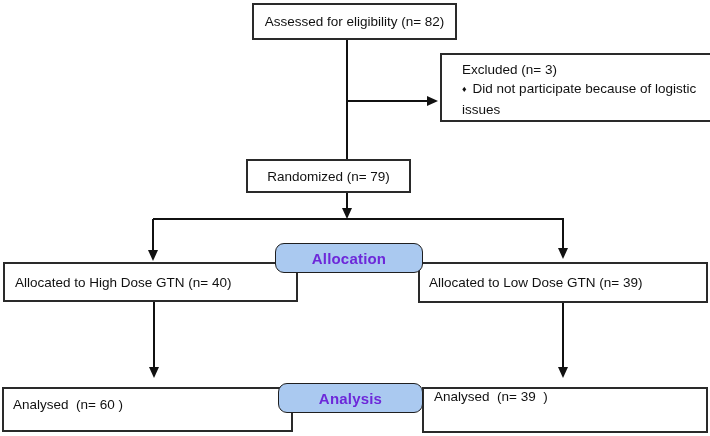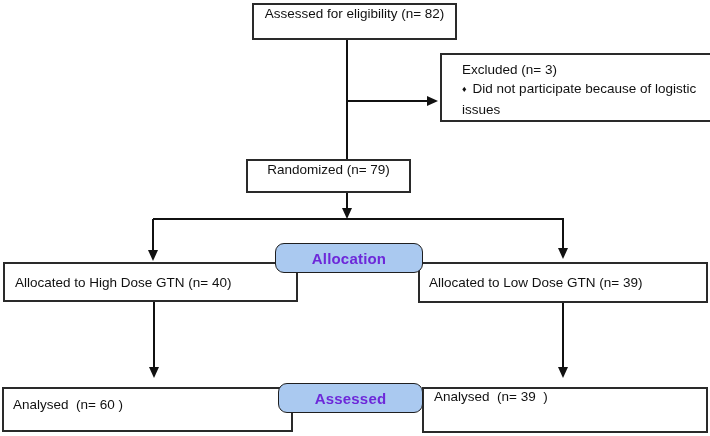--- a/index.html
+++ b/index.html
@@ -16,20 +16,21 @@
     position: absolute;
     background: #ffffff;
     border: 2px solid #2a2a2a;
     box-sizing: border-box;
     font-size: 13.5px;
     z-index: 1;
     line-height: 17px;
   }
   .box.centered {
     display: flex;
+    align-items: center;
     justify-content: center;
     text-align: center;
   }
   .box.leftal {
     display: flex;
     align-items: center;
   }
   .label-pre { white-space: pre; }
   .pill {
     position: absolute;
@@ -124,16 +125,16 @@
 
   <div class="box leftal" id="analysed-high">
     <span class="label-pre">Analysed  (n= 60 )</span>
   </div>
 
   <div class="box leftal" id="analysed-low">
     <span class="label-pre">Analysed  (n= 39  )</span>
   </div>
 
   <div class="pill" id="pill-analysis">
-    <span>Assessed</span>
+    <span>Analysis</span>
   </div>
 
 </div>
 
 </body></html>

